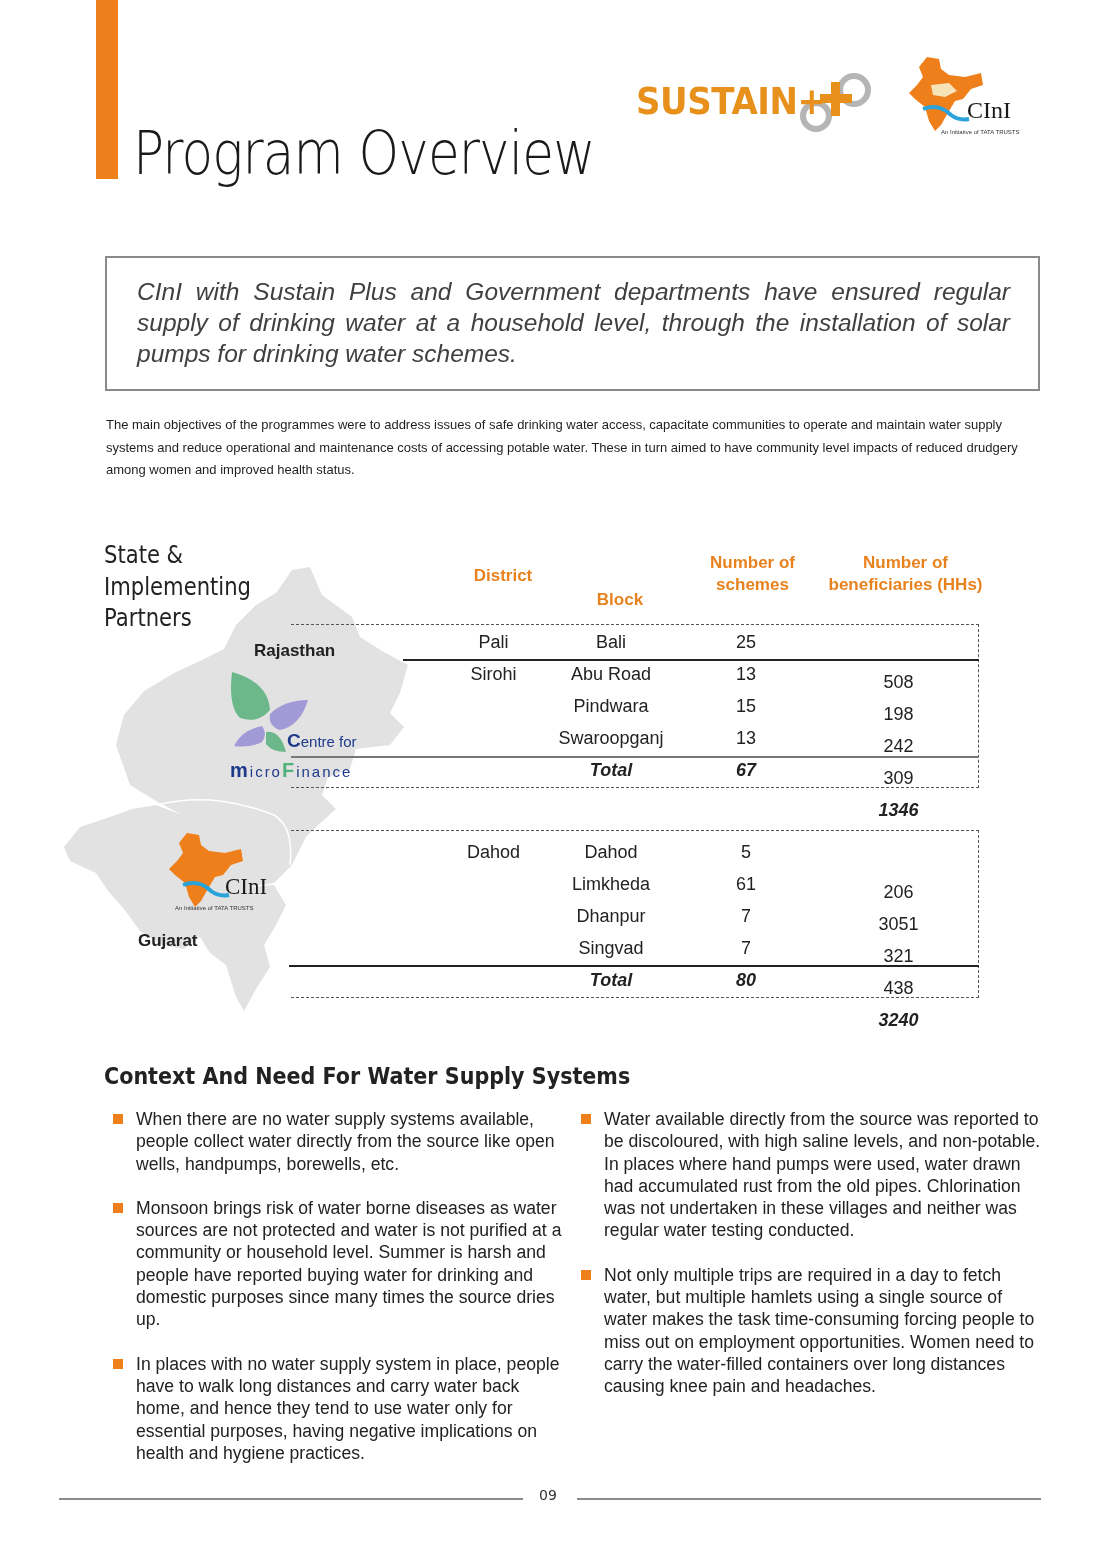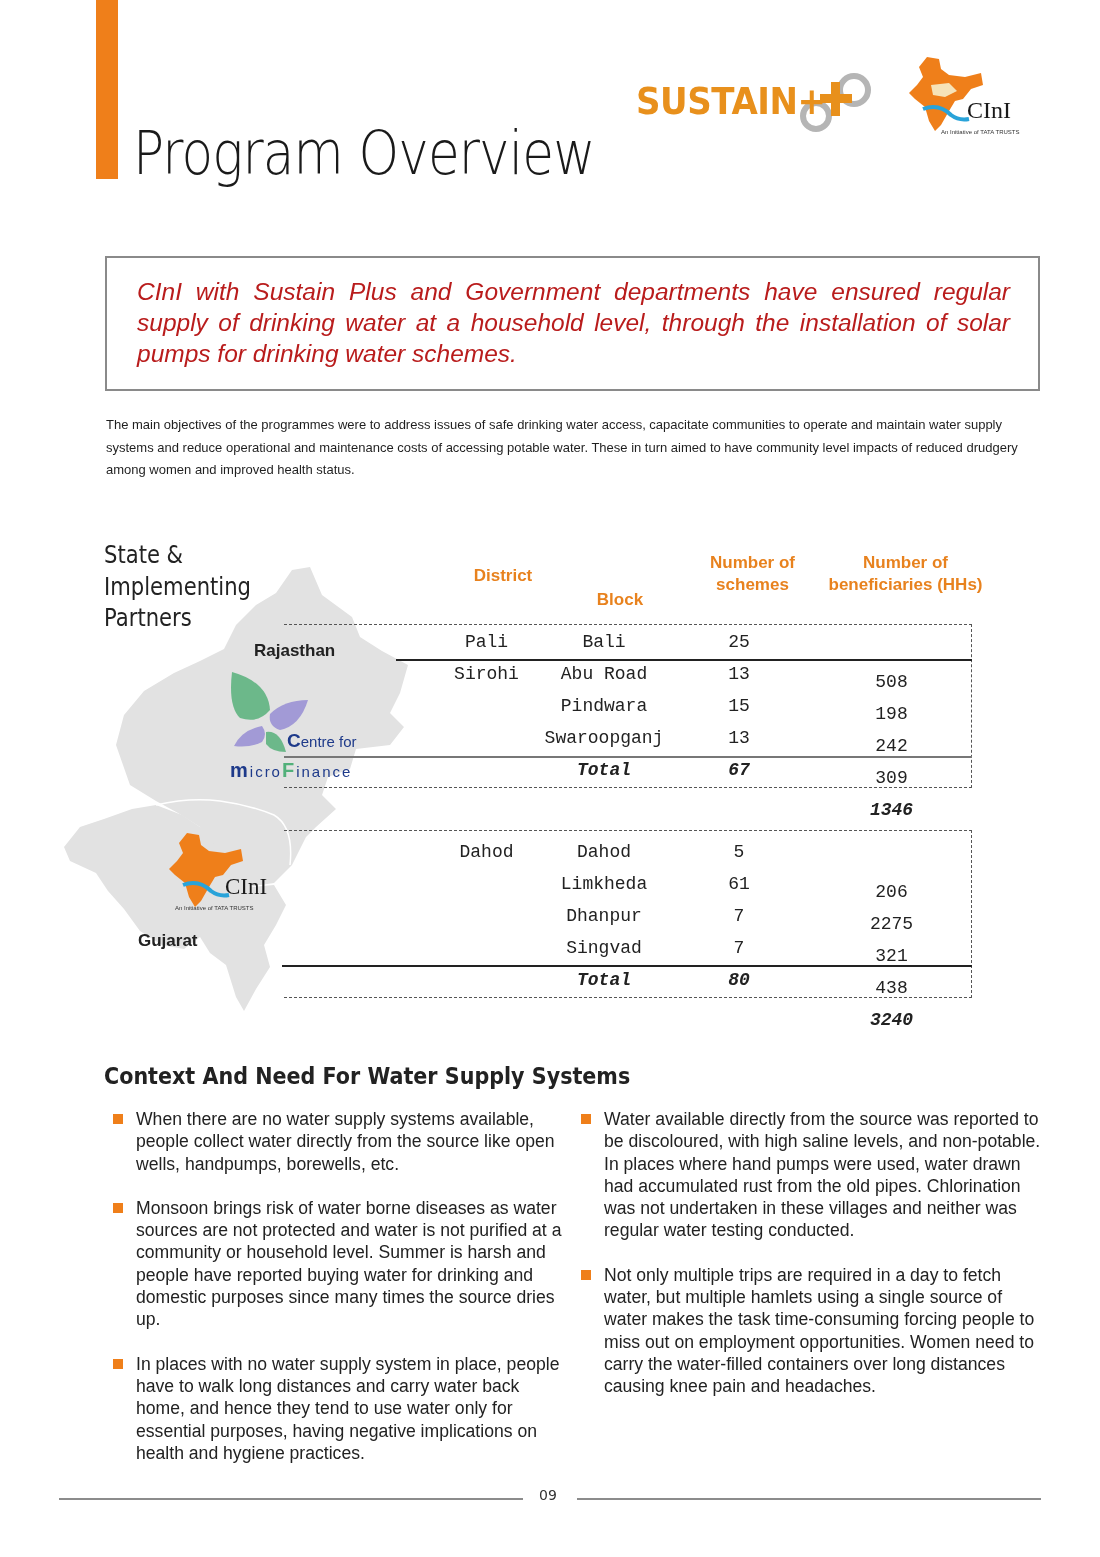--- a/index.html
+++ b/index.html
@@ -11,21 +11,21 @@
 
     .logo-sustain { position: absolute; left: 636px; top: 68px; width: 240px; height: 70px; }
     .logo-sustain .word { position: absolute; left: 0; top: 12px; font-family: "DejaVu Sans", sans-serif; font-weight: bold; font-size: 37px; color: #e8901c; letter-spacing: -0.5px; transform: scaleX(0.92); transform-origin: left top; white-space: nowrap; }
     .logo-sustain svg { position: absolute; left: 150px; top: 0; }
 
     .logo-cini { position: absolute; left: 905px; top: 55px; width: 120px; height: 85px; }
     .logo-cini .cini-text { position: absolute; left: 62px; top: 42px; font-family: "Liberation Serif", serif; font-size: 24px; color: #1a1a1a; }
     .logo-cini .cini-sub { position: absolute; left: 36px; top: 74px; font-family: "Liberation Sans", sans-serif; font-size: 6px; color: #333; white-space: nowrap; }
 
     .quote-box { position: absolute; left: 105px; top: 256px; width: 935px; height: 135px; border: 2px solid #8a8a8a; padding: 18px 28px 0 30px; }
-    .quote-box p { font-family: "Liberation Sans", sans-serif; font-style: italic; font-size: 24.5px; line-height: 31px; color: #b91c1c; text-align: justify; }
+    .quote-box p { font-family: "Liberation Sans", sans-serif; font-style: italic; font-size: 24.5px; line-height: 31px; color: #404040; text-align: justify; }
 
     .intro { position: absolute; left: 106px; top: 414px; width: 935px; font-size: 13px; line-height: 22.5px; color: #1f1f1f; }
 
     .section-heading { position: absolute; left: 104px; top: 540px; font-family: "DejaVu Sans", sans-serif; font-size: 24px; line-height: 31.5px; color: #222; transform: scaleX(0.88); transform-origin: left top; }
 
     .map { position: absolute; left: 60px; top: 565px; width: 400px; height: 460px; }
     .state-label { position: absolute; font-weight: bold; font-size: 17px; color: #222; }
     .label-raj { left: 254px; top: 641px; }
     .label-guj { left: 138px; top: 931px; text-align: right; }
 
@@ -39,21 +39,21 @@
     .cini-map-logo { position: absolute; left: 165px; top: 830px; width: 115px; height: 85px; }
     .cini-map-logo .cini-text { position: absolute; left: 60px; top: 44px; font-family: "Liberation Serif", serif; font-size: 23px; color: #1a1a1a; }
     .cini-map-logo .cini-sub { position: absolute; left: 10px; top: 75px; font-size: 6px; color: #333; white-space: nowrap; }
 
     .tbl-header { position: absolute; top: 552px; font-weight: bold; font-size: 17px; line-height: 22px; color: #e8821e; text-align: center; }
     .th-district { left: 458px; width: 90px; top: 565px; }
     .th-block { left: 575px; width: 90px; top: 565px; margin-top: 24px; }
     .th-schemes { left: 695px; width: 115px; }
     .th-benef { left: 818px; width: 175px; }
 
-    .tbl-block { position: absolute; left: 284px; width: 688px; border-top: 1.5px dashed #555; border-bottom: 1.5px dashed #555; border-right: 1.5px dashed #555; font-family: Liberation Mono, monospace; }
+    .tbl-block { position: absolute; left: 291px; width: 688px; border-top: 1.5px dashed #555; border-bottom: 1.5px dashed #555; border-right: 1.5px dashed #555; }
     .tbl-raj { top: 624px; height: 164px; }
     .tbl-guj { top: 830px; height: 168px; }
 
     .row { position: absolute; left: 0; width: 688px; height: 32px; font-size: 18px; color: #222; }
     .row span { position: absolute; top: 5px; text-align: center; }
     .c-d { left: 150px; width: 105px; }
     .c-b { left: 255px; width: 130px; }
     .c-s { left: 395px; width: 120px; }
     .c-h { left: 525px; width: 165px; margin-top: 40px; }
     .row.total span { font-style: italic; font-weight: bold; }
@@ -188,21 +188,21 @@
   <div class="row" style="top:6px">
     <span class="c-d">Dahod</span>
     <span class="c-b">Dahod</span>
     <span class="c-s">5</span>
     <span class="c-h">206</span>
   </div>
   <div class="row" style="top:38px">
     <span class="c-d"></span>
     <span class="c-b">Limkheda</span>
     <span class="c-s">61</span>
-    <span class="c-h">2275</span>
+    <span class="c-h">3051</span>
   </div>
   <div class="row" style="top:70px">
     <span class="c-d"></span>
     <span class="c-b">Dhanpur</span>
     <span class="c-s">7</span>
     <span class="c-h">321</span>
   </div>
   <div class="row" style="top:102px">
     <span class="c-d"></span>
     <span class="c-b">Singvad</span>

